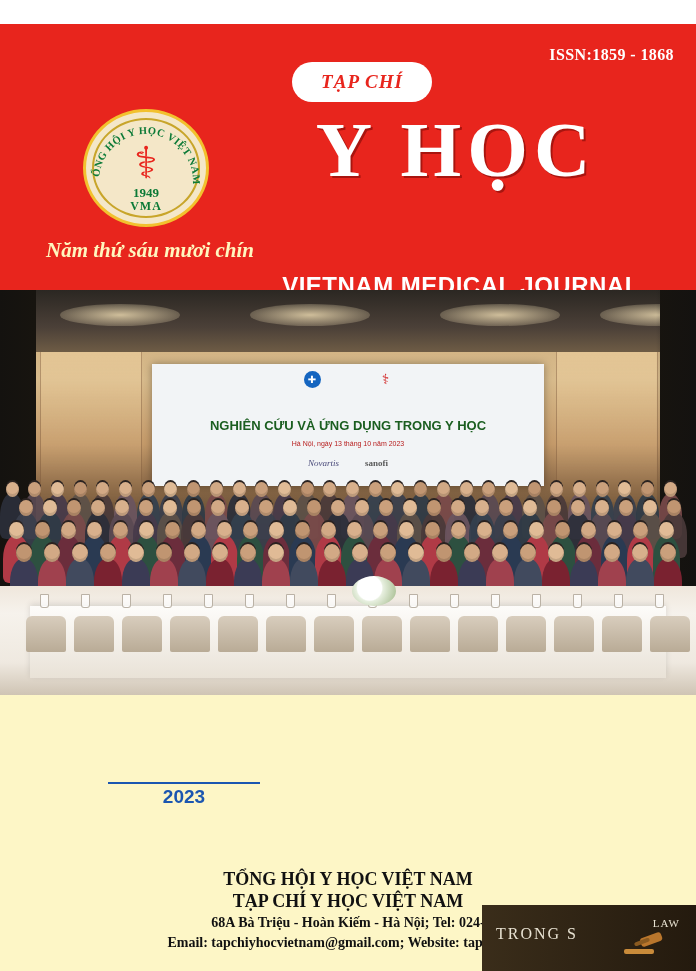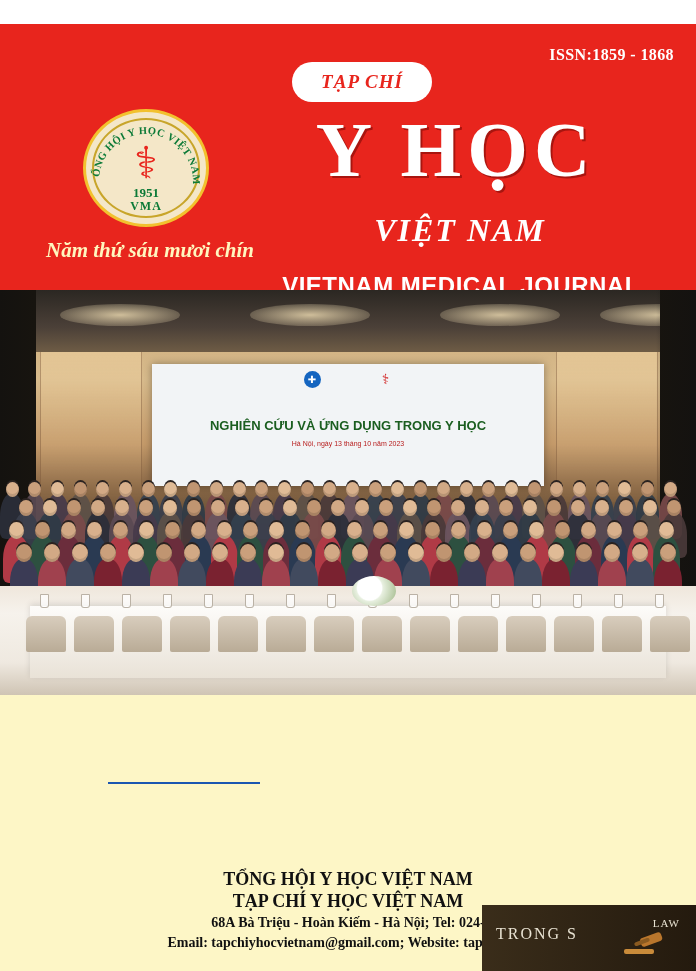--- a/index.html
+++ b/index.html
@@ -508,32 +508,31 @@
         <svg viewBox="0 0 126 118" xmlns="http://www.w3.org/2000/svg">
           <defs>
             <path id="arcp" d="M 16,72 A 47,47 0 1 1 110,72" fill="none"></path>
           </defs>
           <text font-family="Liberation Serif, serif" font-size="10.5" font-weight="bold" fill="#0c7a37" letter-spacing="0.4">
             <textPath href="#arcp" startOffset="50%" text-anchor="middle">TỔNG HỘI Y HỌC VIỆT NAM</textPath>
           </text>
         </svg>
       </div>
       <div class="logo-snake">⚕</div>
-      <div class="logo-year">1951</div>
+      <div class="logo-year">1949</div>
       <div class="logo-vma">VMA</div>
     </div>
 
     <div class="year-line">Năm thứ sáu mươi chín</div>
 
     <div class="pill">
       <span>TẠP CHÍ</span>
     </div>
 
     <div class="big-title">Y HỌC</div>
-    <div class="sub-title">VIỆT NAM</div>
     <div class="eng-title">VIETNAM MEDICAL JOURNAL</div>
   </div>
 
   <div class="photo">
     <div class="hall-bg"></div>
     <div class="ceiling">
       <div class="ceiling-glow" style="left:60px;"></div>
       <div class="ceiling-glow" style="left:250px;"></div>
       <div class="ceiling-glow" style="left:440px;"></div>
       <div class="ceiling-glow" style="left:600px;"></div>
@@ -545,20 +544,24 @@
     <div class="hall-dark-left"></div>
     <div class="hall-dark-right"></div>
 
     <div class="screen">
       <div class="screen-logos">
         <div class="sl-circle">✚</div>
         <div class="sl-red">⚕</div>
       </div>
       <div class="screen-sub">NGHIÊN CỨU VÀ ỨNG DỤNG TRONG Y HỌC</div>
       <div class="screen-date">Hà Nội, ngày 13 tháng 10 năm 2023</div>
+      <div class="screen-spons">
+        <span class="s1">Novartis</span>
+        <span class="s2">sanofi</span>
+      </div>
     </div>
 
     <div class="crowd">
         <div class="person" style="left: 0.3px; top: 21.05px; width: 23.4px; height: 46px; background: rgb(43, 47, 58); opacity: 0.92;"></div>
         <div class="head" style="left: 5.5px; top: 10px; width: 13px; height: 14.95px; background: rgb(216, 176, 140); box-shadow: rgba(0, 0, 0, 0.12) 0px -3px 0px inset, rgb(42, 34, 32) 0px -2px 0px;"></div>
         <div class="person" style="left: 23px; top: 21.05px; width: 23.4px; height: 46px; background: rgb(90, 74, 82); opacity: 0.92;"></div>
         <div class="head" style="left: 28.2px; top: 10px; width: 13px; height: 14.95px; background: rgb(202, 160, 124); box-shadow: rgba(0, 0, 0, 0.12) 0px -3px 0px inset, rgb(42, 34, 32) 0px -2px 0px;"></div>
         <div class="person" style="left: 45.7px; top: 21.05px; width: 23.4px; height: 46px; background: rgb(71, 58, 74); opacity: 0.92;"></div>
         <div class="head" style="left: 50.9px; top: 10px; width: 13px; height: 14.95px; background: rgb(224, 187, 150); box-shadow: rgba(0, 0, 0, 0.12) 0px -3px 0px inset, rgb(42, 34, 32) 0px -2px 0px;"></div>
         <div class="person" style="left: 68.4px; top: 21.05px; width: 23.4px; height: 46px; background: rgb(92, 80, 72); opacity: 0.92;"></div>
@@ -804,20 +807,21 @@
         <div class="glass" style="left: 532px; top: 8px;"></div>
         <div class="glass" style="left: 573px; top: 8px;"></div>
         <div class="glass" style="left: 614px; top: 8px;"></div>
         <div class="glass" style="left: 655px; top: 8px;"></div>
       </div>
     <div class="flowers"></div>
   </div>
 
   <div class="bottom">
     <div class="issue-rule"></div>
+    <div class="issue-year">2023</div>
 
     <div class="org1">TỔNG HỘI Y HỌC VIỆT NAM</div>
     <div class="org2">TẠP CHÍ Y HỌC VIỆT NAM</div>
     <div class="addr">68A Bà Triệu - Hoàn Kiếm - Hà Nội; Tel: 024-</div>
     <div class="contact">Email: tapchiyhocvietnam@gmail.com; Website: tapchiyhoc</div>
 
     <div class="watermark">
       <div class="wm-text">TRONG S</div>
       <div class="wm-law">LAW</div>
       <div class="wm-gavel">

